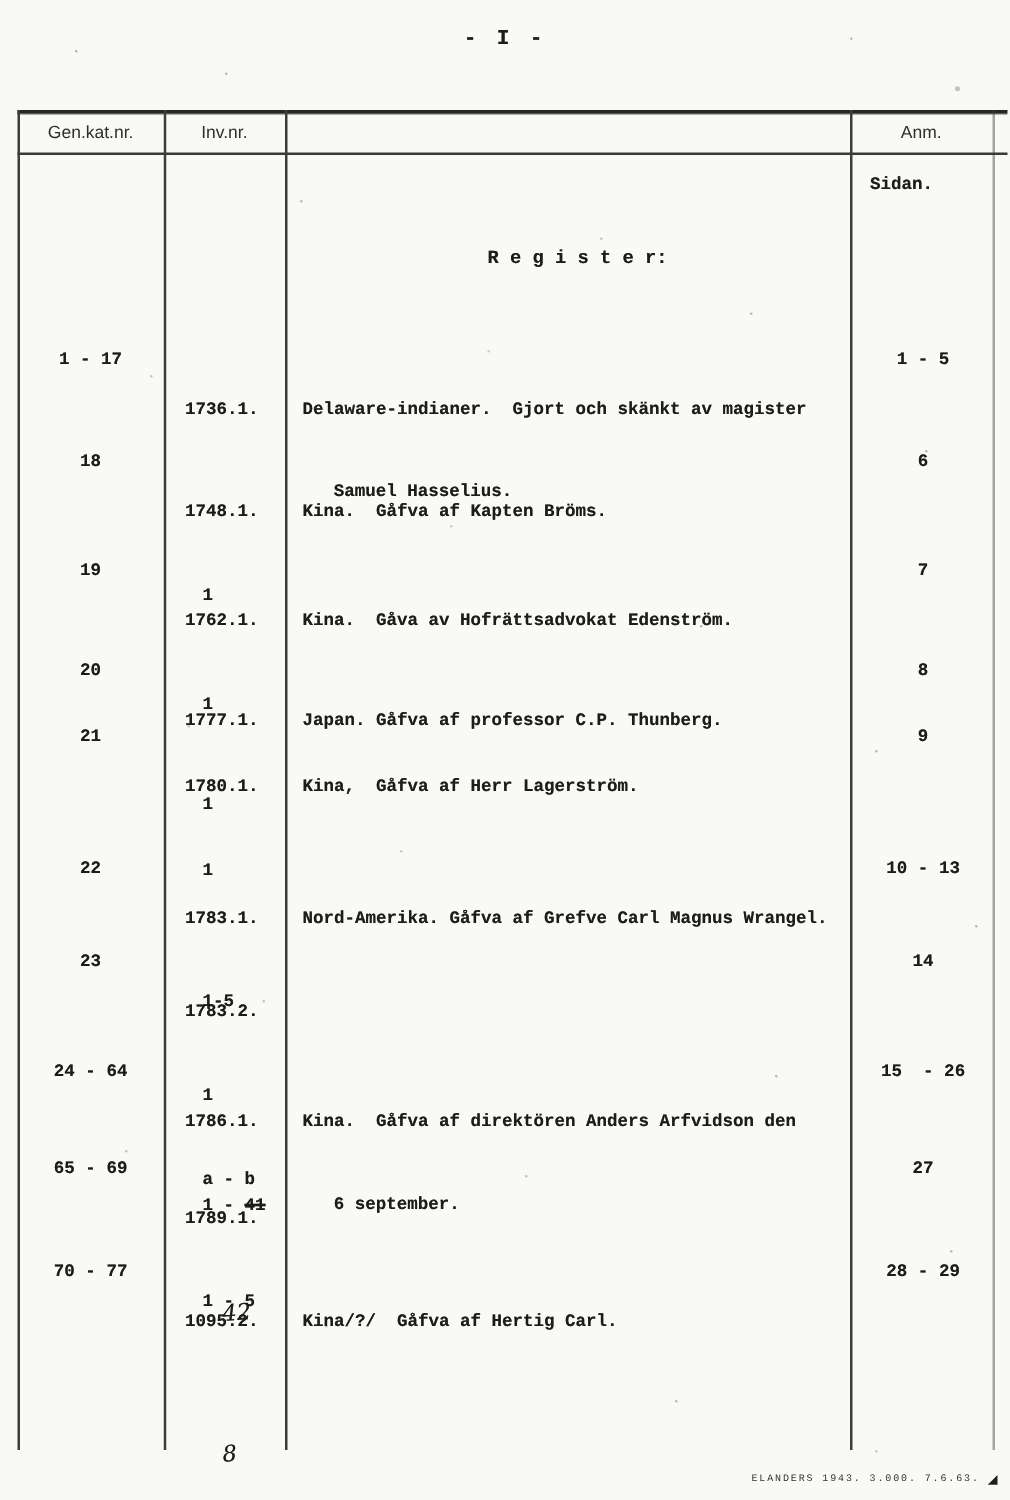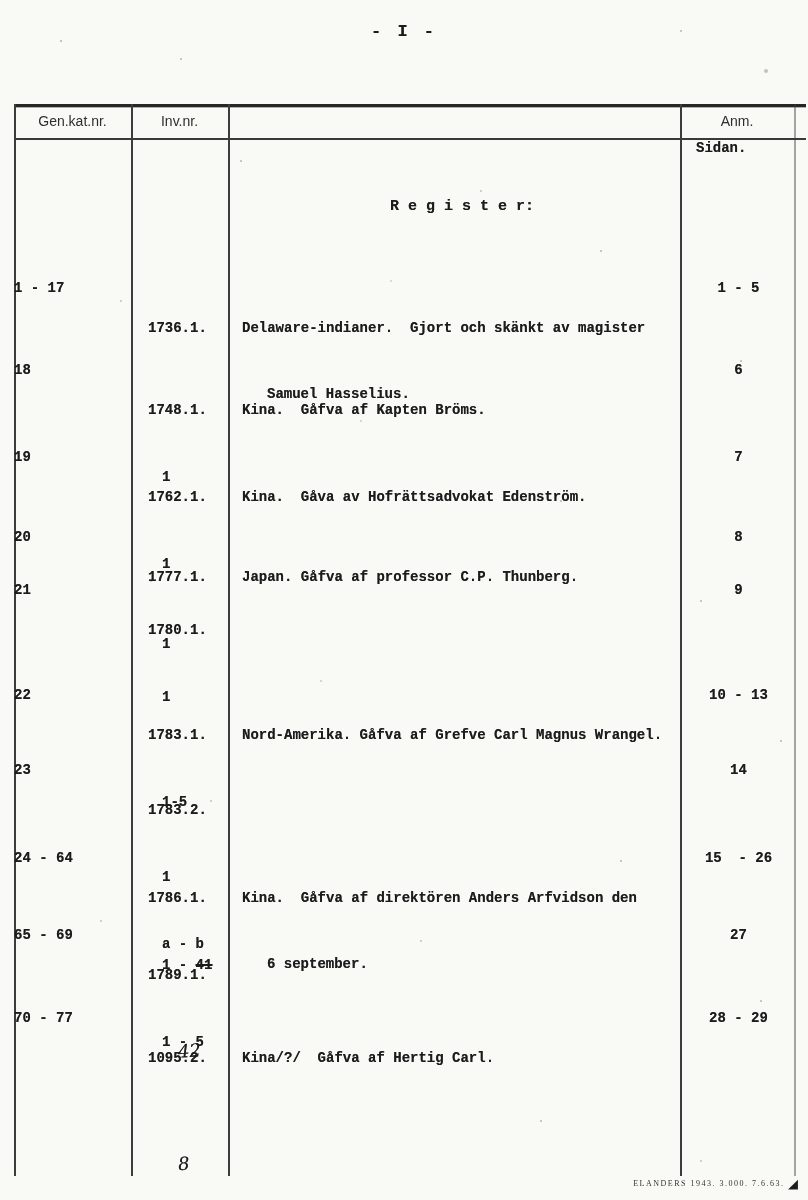--- a/index.html
+++ b/index.html
@@ -26,21 +26,21 @@
       200px 1020px 0 rgba(30,30,30,.25), 480px 1080px 0 rgba(30,30,30,.3),
       640px 1120px 0 rgba(30,30,30,.25), 40px 880px 0 rgba(30,30,30,.25),
       330px 240px 0 rgba(30,30,30,.2), 760px 480px 0 rgba(30,30,30,.25);
   }
   .typed{font-weight:bold;text-shadow:0 0 .5px rgba(10,10,10,.6);white-space:pre;}
   .page-number{
     position:absolute;top:22px;left:0;width:808px;text-align:center;
     font-size:17px;letter-spacing:3px;
   }
   
-  .tbl{position:absolute;left:14px;top:104px;width:792px;height:1072px;}
+  .tbl{position:absolute;left:14px;top:88px;width:792px;height:1072px;}
   .tbl .topline{position:absolute;left:0;top:0;width:100%;height:0;border-top:3px solid #262626;box-shadow:0 1px 0 rgba(40,40,40,.35);}
   .tbl .headline{position:absolute;left:0;top:34px;width:100%;height:0;border-top:2px solid #3a3a3a;}
   .vline{position:absolute;top:0;width:2px;background:#3c3c3c;}
   .v-left{left:0;height:1072px;}
   .v-1{left:117px;height:1072px;}
   .v-2{left:214px;height:1072px;}
   .v-3{left:666px;height:1072px;}
   .v-right{left:780px;height:1072px;background:rgba(60,60,60,.45);}
   .hdr{
     position:absolute;top:9px;font-family:"Liberation Sans",sans-serif;
@@ -50,37 +50,37 @@
   .hdr.c2{left:117px;width:97px;}
   .hdr.c4{left:666px;width:114px;}
   
   .sidan{position:absolute;top:140px;left:696px;width:113px;font-size:14px;}
   .register-title{
     position:absolute;top:198px;left:242px;width:440px;text-align:center;font-size:15px;
     text-decoration-thickness:2px;text-underline-offset:4px;
   }
   .row{position:absolute;left:0;width:808px;font-size:14px;line-height:20px;}
   .cell{position:absolute;top:0;}
-  .gen {left:14px;width:117px;text-align:left;font-family:Liberation Mono, monospace;}
+  .gen {left:14px;width:117px;text-align:center;font-family:Liberation Mono, monospace;}
   .inv {left:148px;width:86px;}
   .desc{left:242px;width:450px;}
   .anm {left:682px;width:113px;text-align:center;}
   .inv-line{margin-top:7px;}
   .inv-line:first-child{margin-top:0;}
   .inv-sub{padding-left:14px;}
   .struck{text-decoration:line-through;text-decoration-thickness:2px;}
   .hand{
     font-family:"DejaVu Serif",serif;font-style:italic;font-size:18px;font-weight:normal;
     padding-left:30px;display:inline-block;transform:rotate(-4deg);
   }
   .line2{margin-top:6px;padding-left:25px;}
   .u{text-decoration-thickness:1.5px;text-underline-offset:3px;}
   .printer-mark{
     position:absolute;top:1176px;right:10px;
-    font-family:Liberation Serif, serif;font-size:8px;letter-spacing:1.5px;color:#333;
+    font-family:Liberation Mono, monospace;font-size:8px;letter-spacing:1.5px;color:#333;
   }
   .printer-mark .tri{font-size:13px;letter-spacing:0;vertical-align:-2px;color:#1d1d1d;}
 </style>
 </head>
 <body>
 
 <div class="noise"></div>
 
 <div class="page-number typed">- I -</div>
 
@@ -161,20 +161,24 @@
 </div>
 
 <div class="row typed" style="top:580px">
   <div class="cell gen">21</div>
   <div class="cell inv">
     <div class="inv-line">1780.1.</div>
     <div class="inv-line inv-sub"><span>1</span><span class="struck"></span></div>
     
     
   </div>
+  <div class="cell desc">
+    <div class="line1"><span class="u">Kina, </span><span> Gåfva af Herr </span><span class="u">Lagerström</span><span>.</span></div>
+    
+  </div>
   <div class="cell anm">9</div>
 </div>
 
 <div class="row typed" style="top:685px">
   <div class="cell gen">22</div>
   <div class="cell inv">
     <div class="inv-line">1783.1.</div>
     <div class="inv-line inv-sub"><span>1-5</span><span class="struck"></span></div>
     
     

